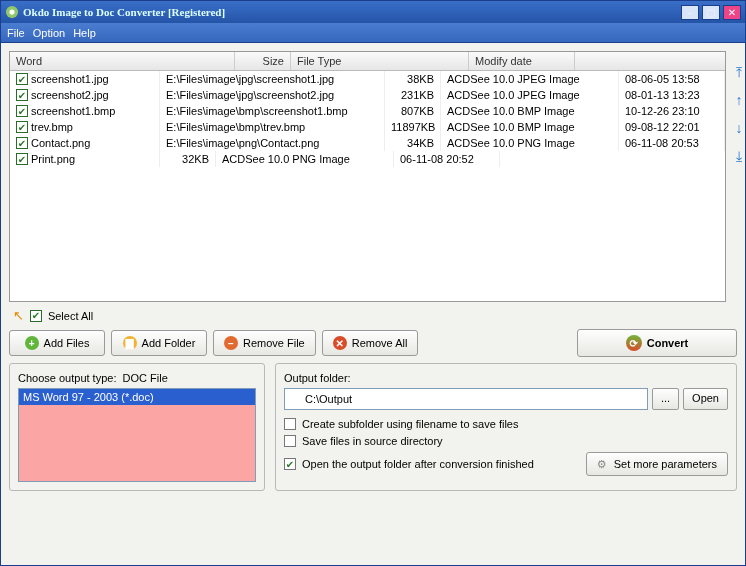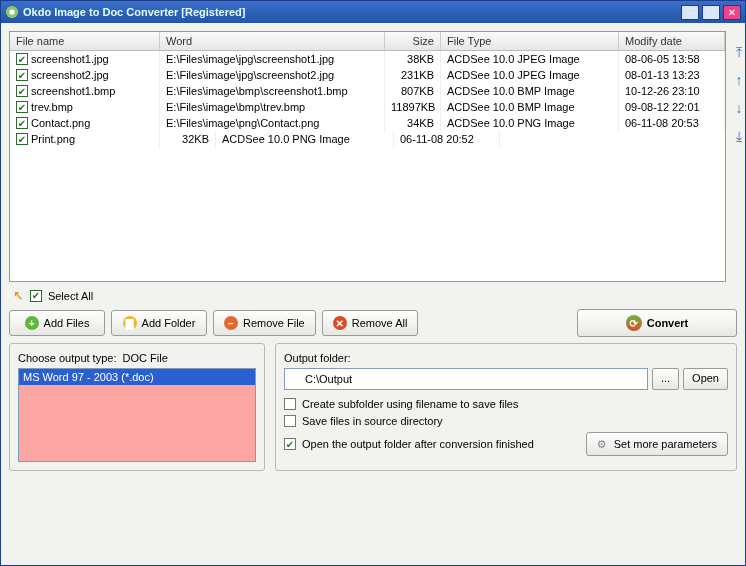--- a/index.html
+++ b/index.html
@@ -1,20 +1,20 @@
 <!DOCTYPE html>
 <html><head>
 <meta charset="utf-8">
 <style>
 * { box-sizing: border-box; margin: 0; padding: 0; font-family: Tahoma, sans-serif; font-size: 11px; }
 html, body { width: 746px; height: 566px; overflow: hidden; }
 .window { width: 746px; height: 566px; background: #fff; border: 1px solid #1a3d8c; display: flex; flex-direction: column; }
 .titlebar { background: linear-gradient(to bottom, #3a6fc8, #2454a8); color: #eef; height: 22px; display: flex; align-items: center; padding: 0 4px; }
 .titlebar .ticon { width: 14px; height: 14px; margin-right: 4px; }
-.titlebar .title { flex: 1; font-weight: bold; color: #dff; }
+.titlebar .title { flex: 1; font-weight: bold; color: #dff; font-family: Liberation Serif, serif; }
 .titlebar .winbtns { display: flex; gap: 3px; }
 .titlebar .winbtn { width: 18px; height: 15px; border: 1px solid #1a3d8c; background: #d9e6f7; display: flex; align-items: center; justify-content: center; font-size: 10px; cursor: pointer; }
 .titlebar .winbtn.close { background: #e48; color: #fff; }
 .menubar { background: linear-gradient(to bottom, #4a7dd0, #3667be); color: #fff; height: 20px; display: flex; align-items: center; padding: 0 6px; gap: 8px; border-bottom: 1px solid #1a3d8c; }
 .menubar span { cursor: pointer; }
 .content { flex: 1; background: #f2f2ee; padding: 8px; display: flex; flex-direction: column; gap: 6px; }
 .listarea { display: flex; gap: 4px; }
 .gridwrap { flex: 1; border: 1px solid #9a9a9a; background: #fff; }
 .gridhead { display: flex; background: linear-gradient(to bottom,#fafafa,#e6e6e6); border-bottom: 1px solid #bbb; }
 .gridhead div { border-right: 1px solid #ccc; padding: 3px 6px; color: #333; }
@@ -66,26 +66,30 @@
         <circle cx="8" cy="8" r="3" fill="#fff"></circle>
       </svg>
     <span class="title">Okdo Image to Doc Converter [Registered]</span>
     <div class="winbtns">
       <div class="winbtn">–</div>
       <div class="winbtn">▢</div>
       <div class="winbtn close">✕</div>
     </div>
   </div>
 
+  <div class="menubar">
+    <span>File</span>
+    <span>Option</span>
+    <span>Help</span>
+  </div>
 
   <div class="content">
     <div class="listarea">
       <div class="gridwrap">
         <div class="gridhead">
-          <div class="c-name">File name</div>
           <div class="c-path">Word</div>
           <div class="c-size">Size</div>
           <div class="c-type">File Type</div>
           <div class="c-date">Modify date</div>
         </div>
         <div class="gridbody" id="gridbody">
             <div class="row">
               <div class="cell c-name">
                 <span class="chk">✔</span>
                 <span>screenshot1.jpg</span>

